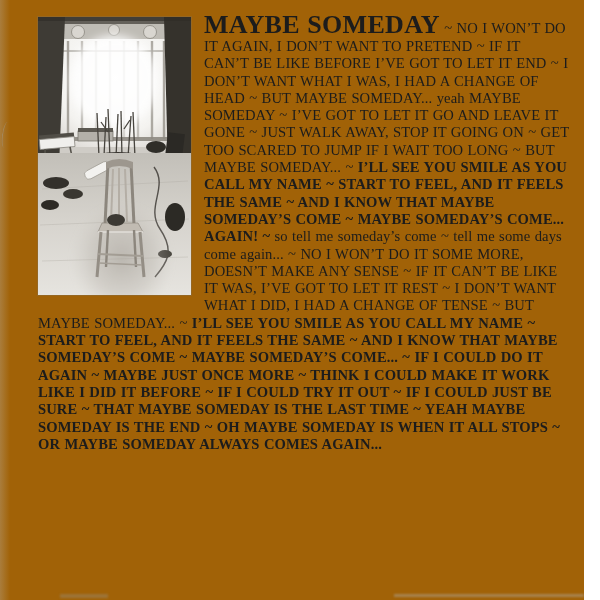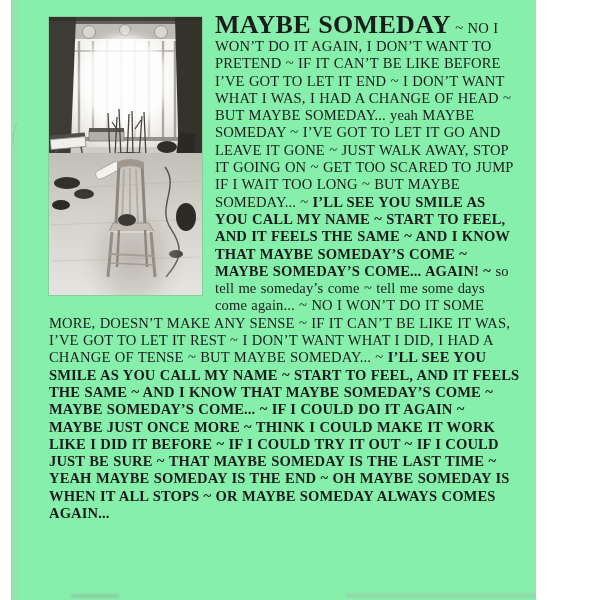--- a/index.html
+++ b/index.html
@@ -4,24 +4,23 @@
 <style>
   html, body { margin: 0; padding: 0; }
   body {
     width: 600px; height: 600px;
     background: #ffffff;
     font-family: "Liberation Serif", "DejaVu Serif", serif;
     overflow: hidden;
   }
   .sheet {
     position: relative;
-    width: 525px; height: 600px;
-    background: #86efac;
+    width: 584px; height: 600px;
+    background: #a16207;
     overflow: hidden;
-    margin-left: 11px;
   }
   
   .edge-left {
     position: absolute; left: 0; top: 0; width: 10px; height: 100%;
     background: linear-gradient(to right, rgba(190,188,184,0.30), rgba(190,188,184,0));
     pointer-events: none;
   }
   .edge-scratch {
     position: absolute; left: 2px; top: 122px; width: 7px; height: 26px;
     border-left: 1.5px solid rgba(160,158,154,0.45);

